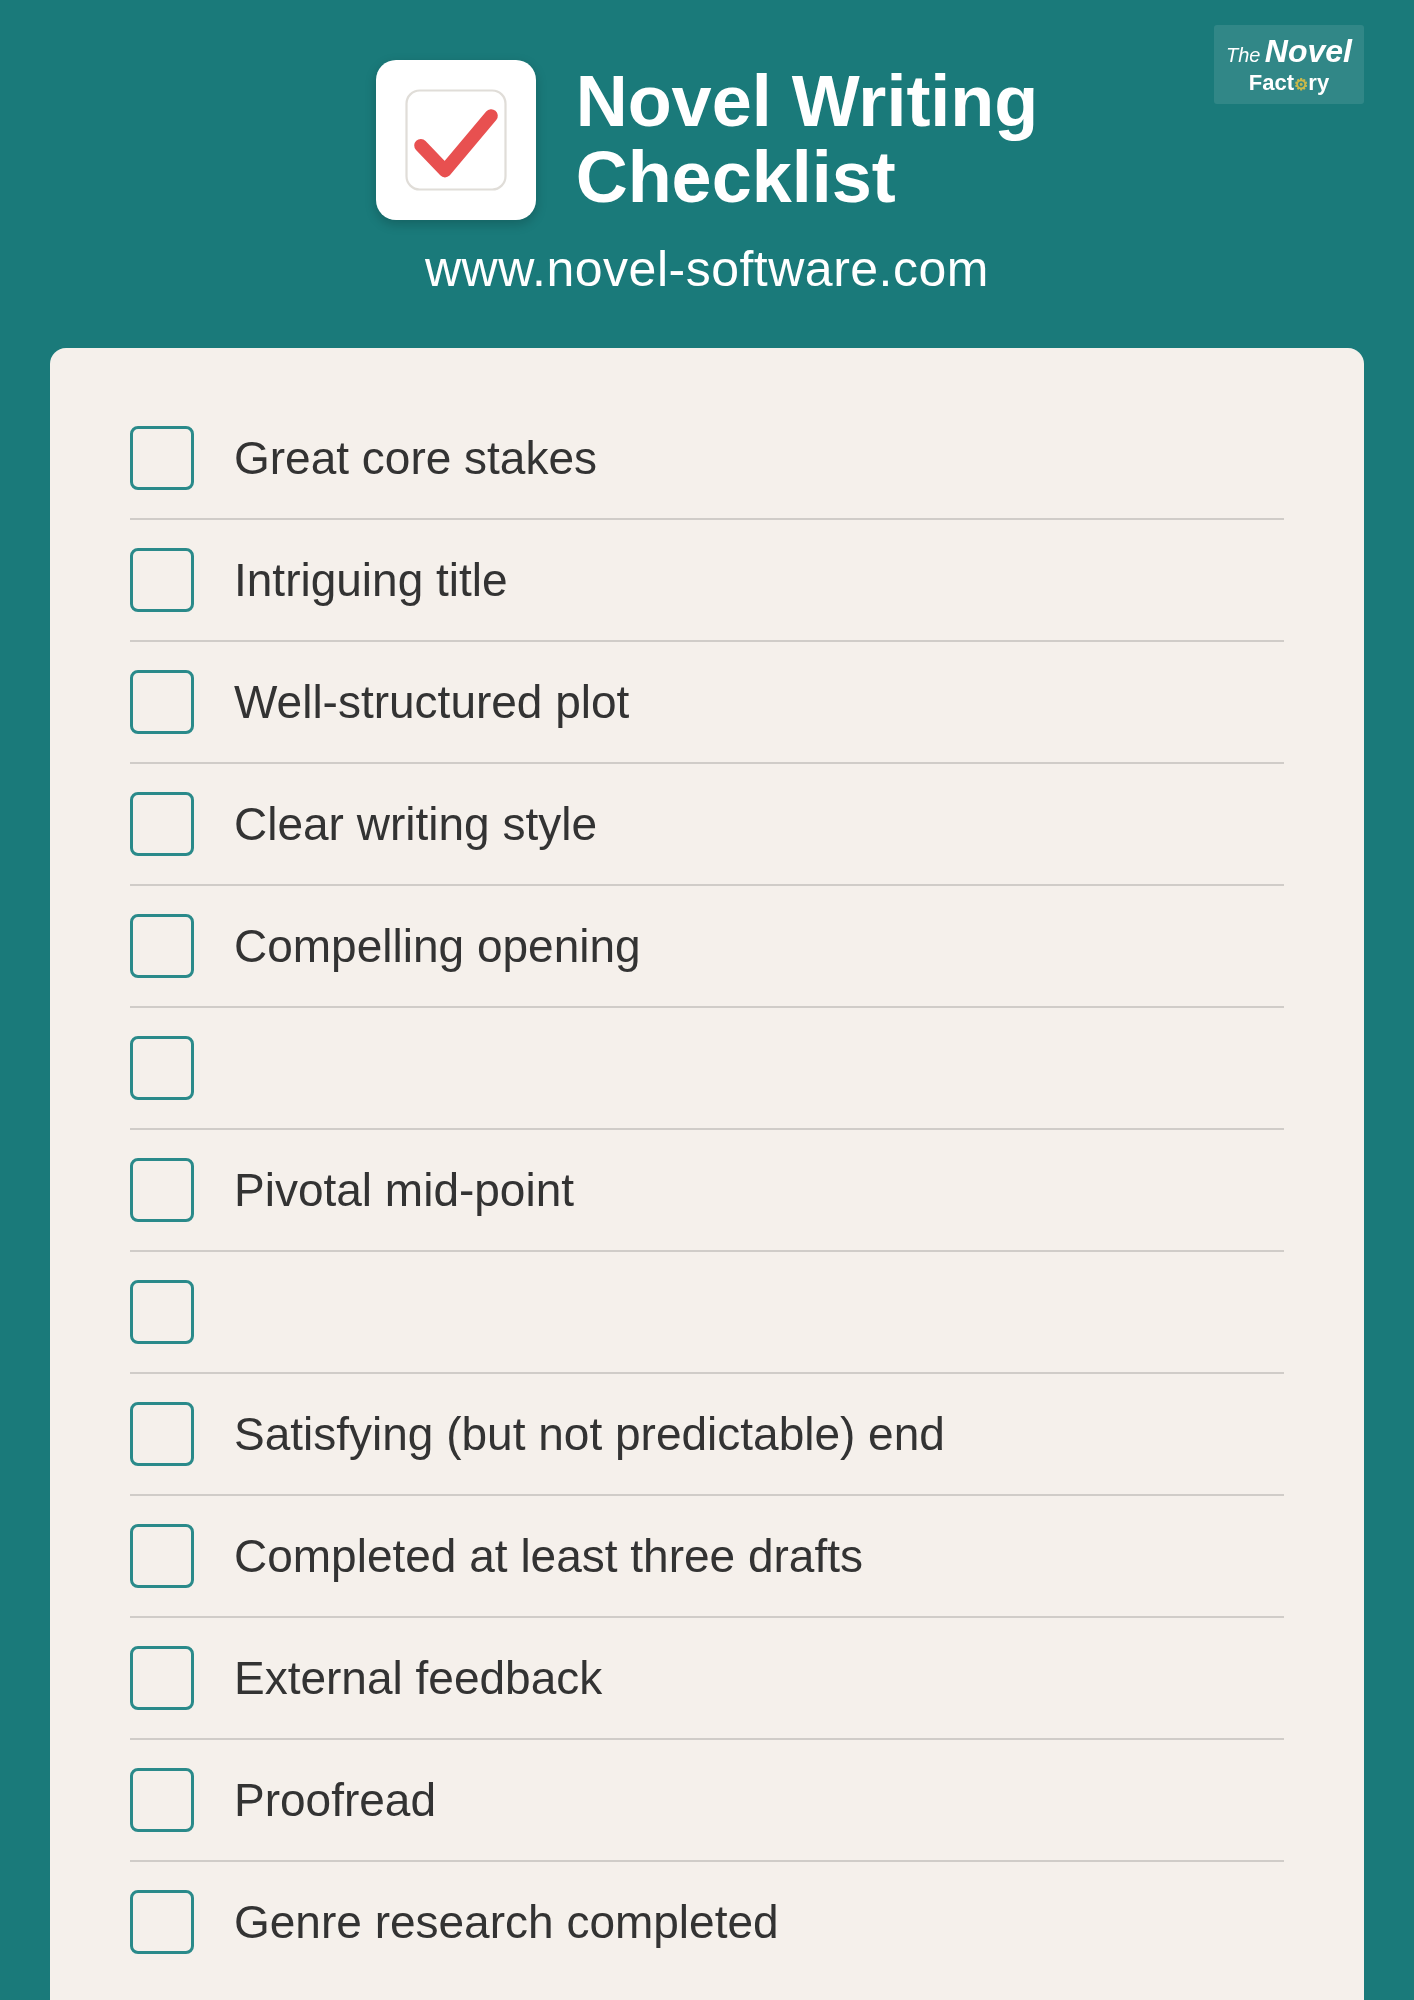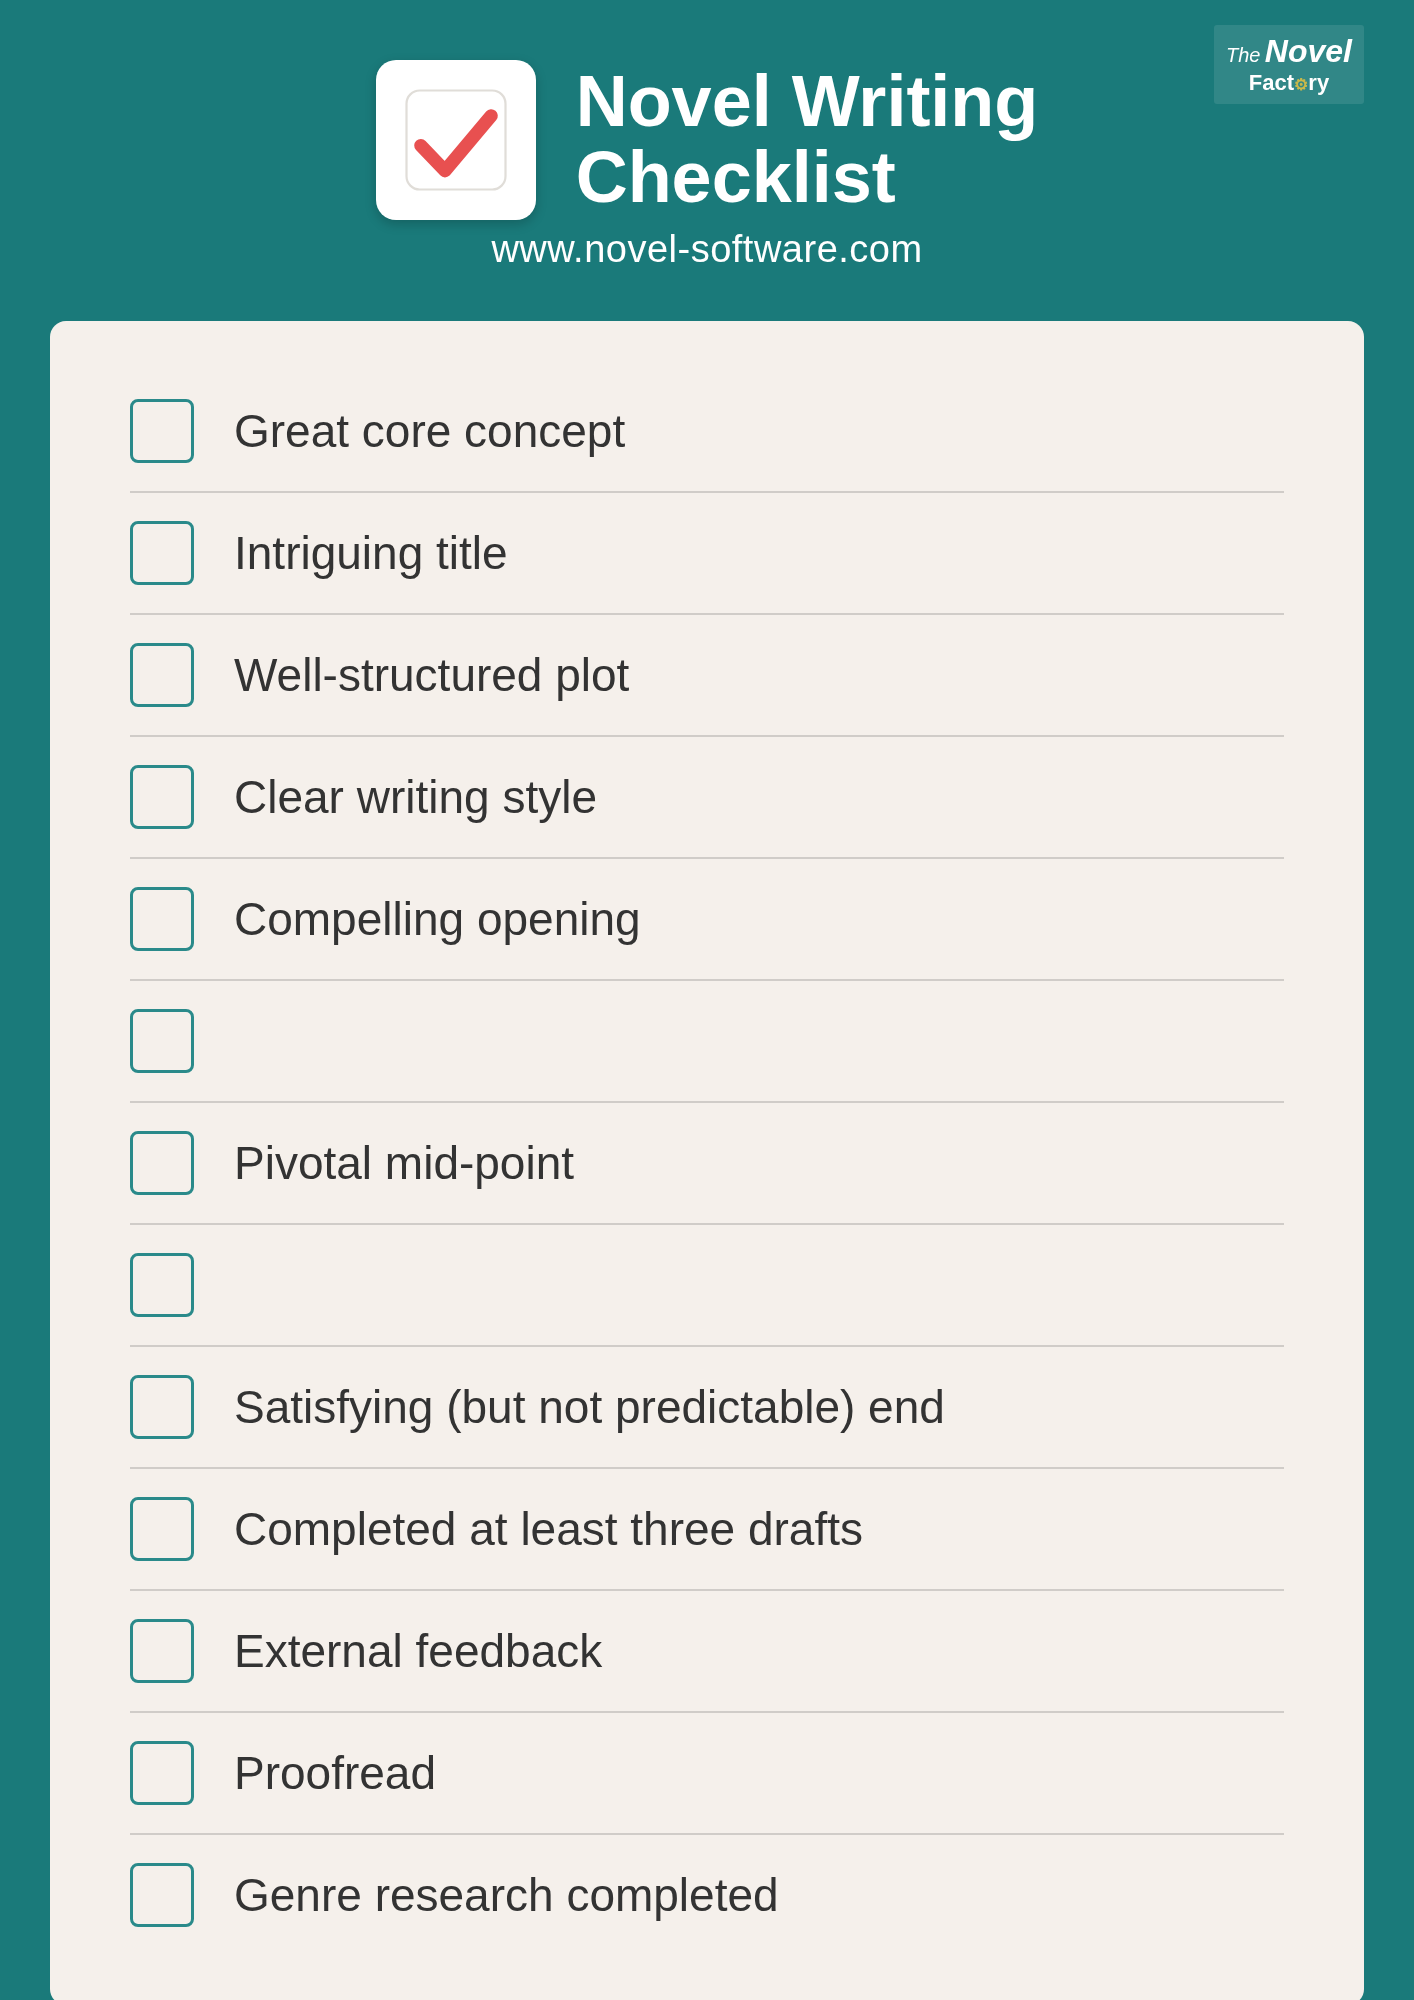--- a/index.html
+++ b/index.html
@@ -60,23 +60,23 @@
     }
 
     .header-title {
       font-size: 72px;
       font-weight: 900;
       color: white;
       line-height: 1.05;
     }
 
     .header-subtitle {
-      font-size: 38px;
-      color: white;
-      margin-top: 8px;
+      font-size: 50px;
+      color: white;
+      margin-top: 20px;
       text-align: center;
       letter-spacing: 0.5px;
     }
 
     .brand-logo-container {
       position: absolute;
       top: 25px;
       right: 50px;
       background: rgba(255,255,255,0.1);
       border-radius: 3px;
@@ -176,21 +176,21 @@
       </div>
     </div>
   </div>
 
   <div class="header-subtitle">www.novel-software.com</div>
 </div>
 
 <div class="checklist-container" id="checklist-list">
 <div class="checklist-item">
       <div class="checkbox"></div>
-      <span class="item-label">Great core concept</span>
+      <span class="item-label">Great core stakes</span>
     </div>
     <div class="checklist-item">
       <div class="checkbox"></div>
       <span class="item-label">Intriguing title</span>
     </div>
     <div class="checklist-item">
       <div class="checkbox"></div>
       <span class="item-label">Well-structured plot</span>
     </div>
     <div class="checklist-item">

